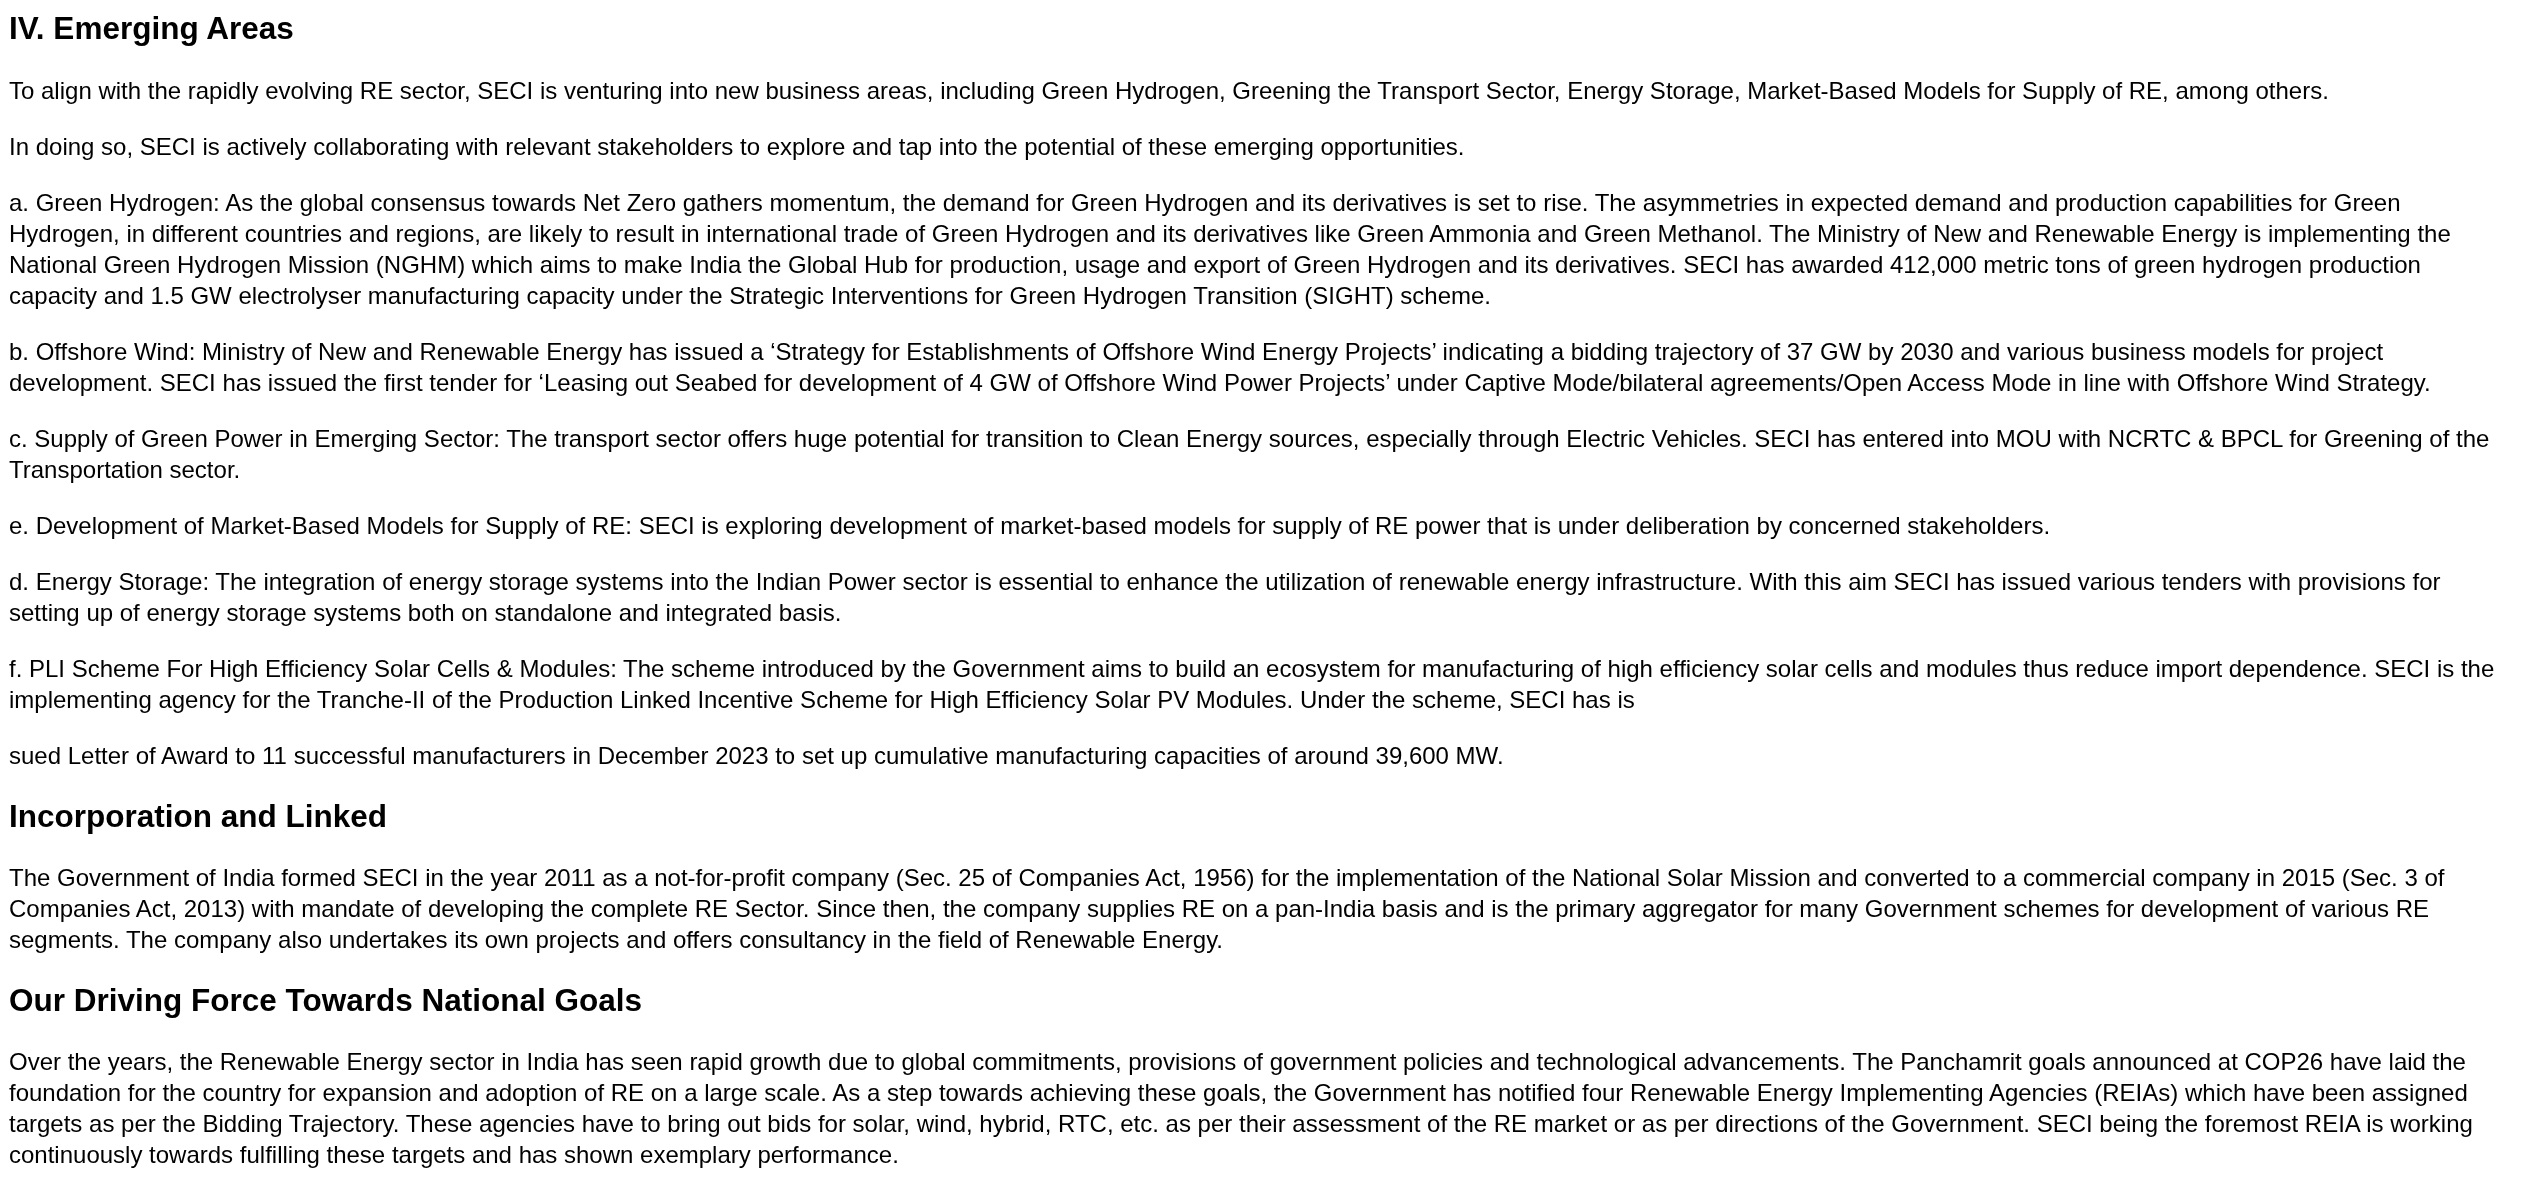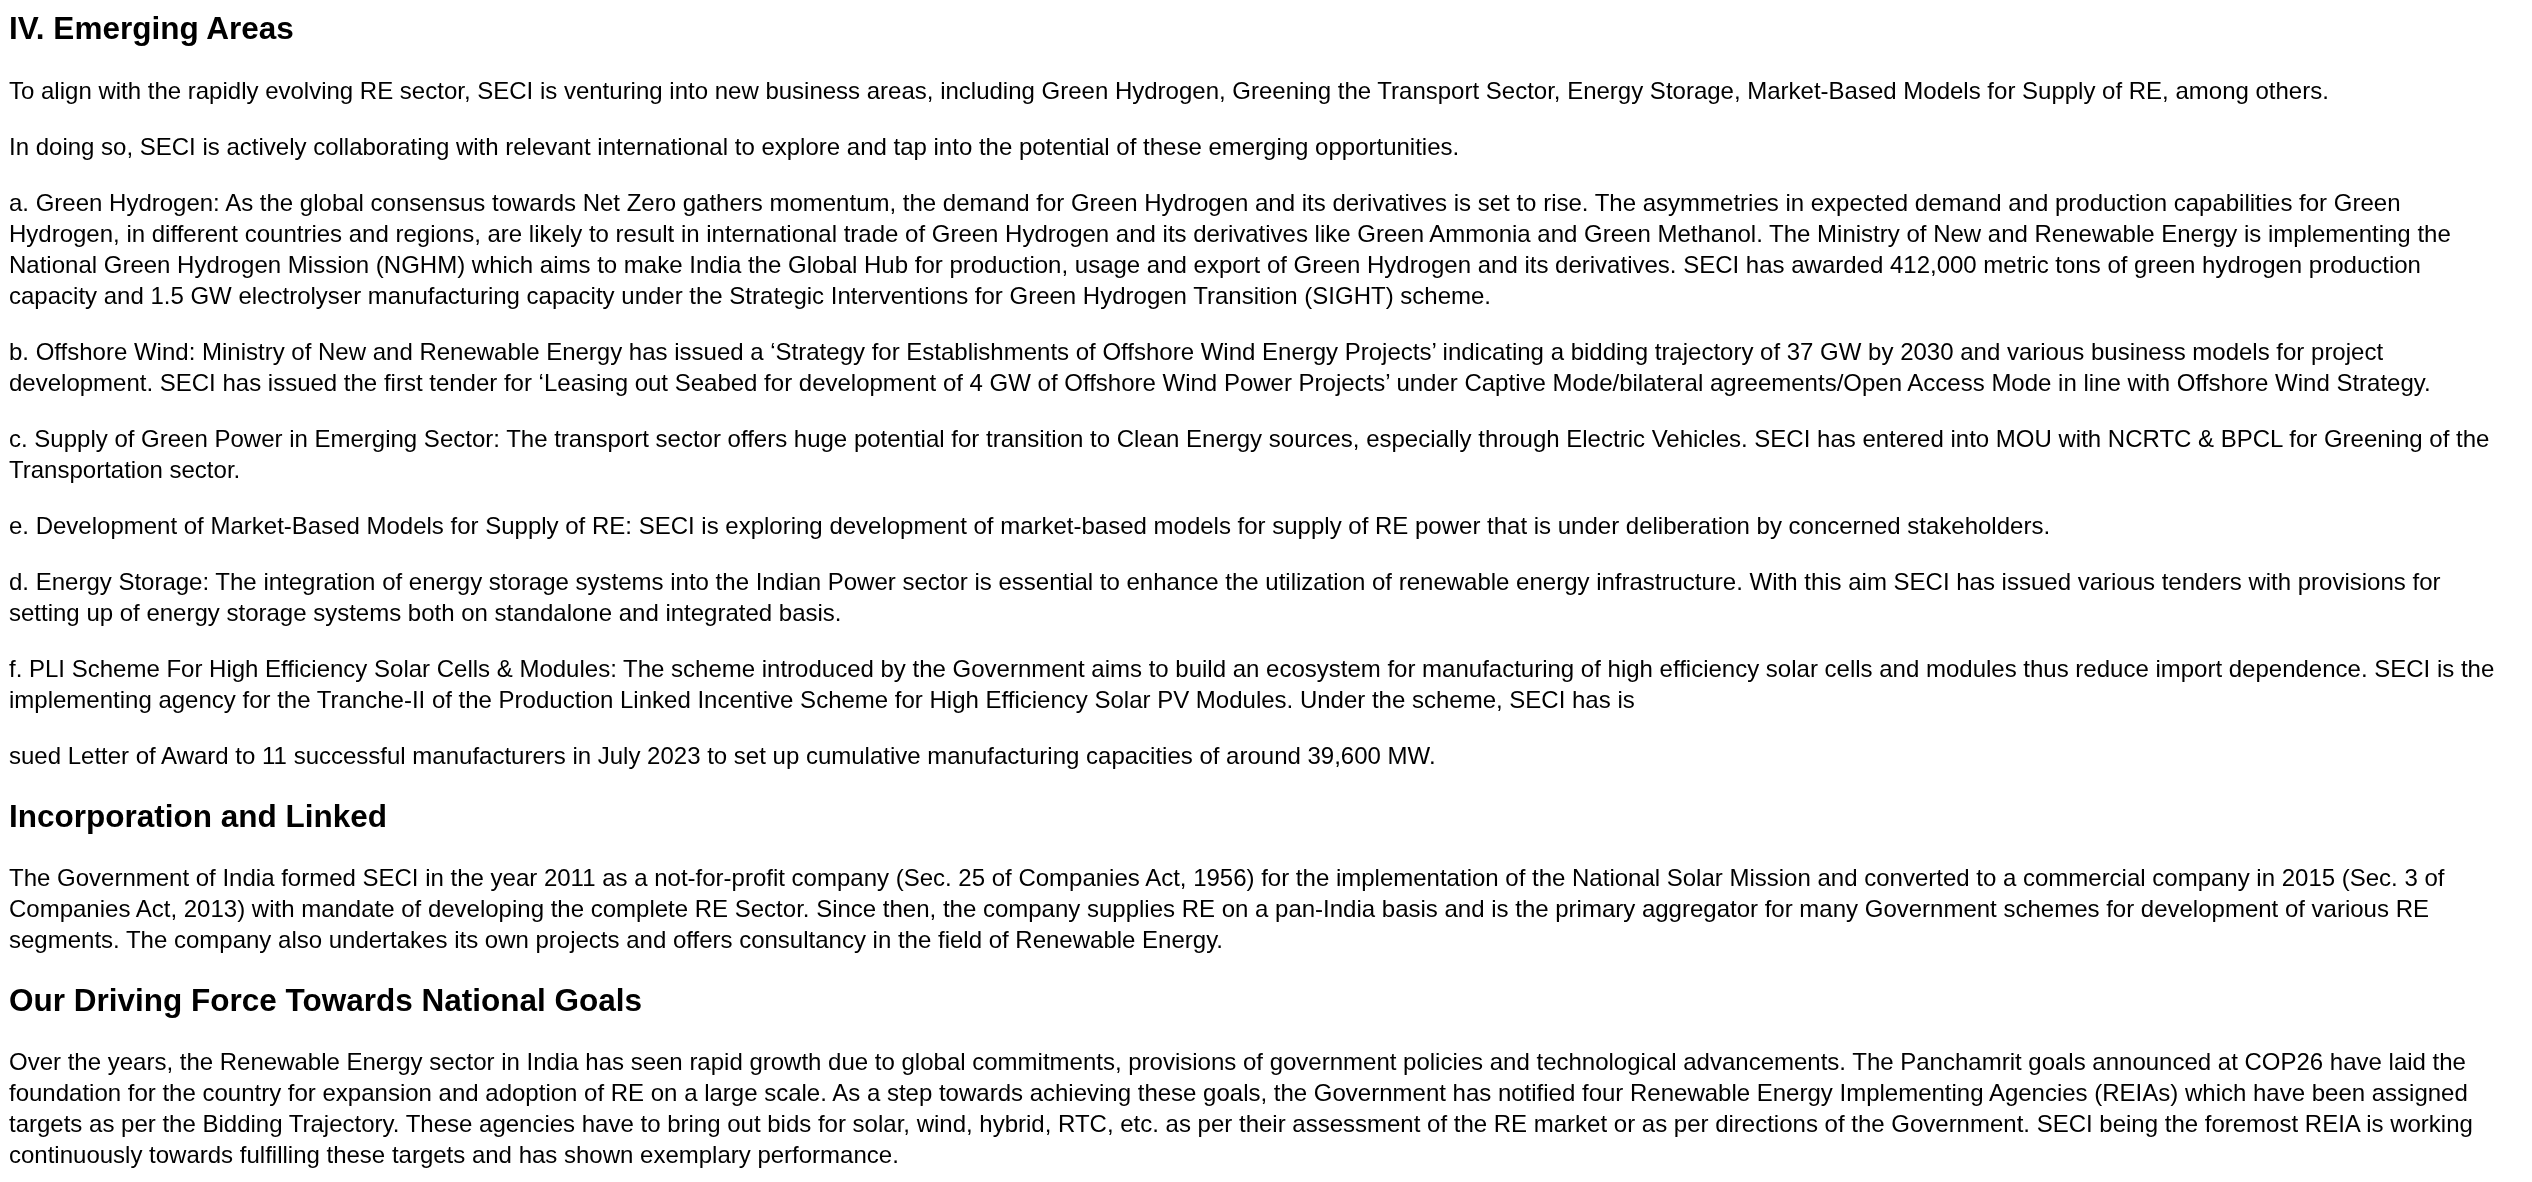--- a/index.html
+++ b/index.html
@@ -37,35 +37,35 @@
 </style>
 </head>
 <body>
 
 <main class="page">
 
   <h1>IV. Emerging Areas</h1>
 
   <p>To align with the rapidly evolving RE sector, SECI is venturing into new business areas, including Green Hydrogen, Greening the Transport Sector, Energy Storage, Market-Based Models for Supply of RE, among others.</p>
 
-  <p>In doing so, SECI is actively collaborating with relevant international to explore and tap into the potential of these emerging opportunities.</p>
+  <p>In doing so, SECI is actively collaborating with relevant stakeholders to explore and tap into the potential of these emerging opportunities.</p>
 
   <p><span class="item-label">a. Green Hydrogen:</span> <span>As the global consensus towards Net Zero gathers momentum, the demand for Green Hydrogen and its derivatives is set to rise. The asymmetries in expected demand and production capabilities for Green Hydrogen, in different countries and regions, are likely to result in international trade of Green Hydrogen and its derivatives like Green Ammonia and Green Methanol. The Ministry of New and Renewable Energy is implementing the National Green Hydrogen Mission (NGHM) which aims to make India the Global Hub for production, usage and export of Green Hydrogen and its derivatives. SECI has awarded 412,000 metric tons of green hydrogen production capacity and 1.5 GW electrolyser manufacturing capacity under the Strategic Interventions for Green Hydrogen Transition (SIGHT) scheme.</span></p>
 
   <p><span class="item-label">b. Offshore Wind:</span> <span>Ministry of New and Renewable Energy has issued a ‘Strategy for Establishments of Offshore Wind Energy Projects’ indicating a bidding trajectory of 37 GW by 2030 and various business models for project development. SECI has issued the first tender for ‘Leasing out Seabed for development of 4 GW of Offshore Wind Power Projects’ under Captive Mode/bilateral agreements/Open Access Mode in line with Offshore Wind Strategy.</span></p>
 
   <p><span class="item-label">c. Supply of Green Power in Emerging Sector:</span> <span>The transport sector offers huge potential for transition to Clean Energy sources, especially through Electric Vehicles. SECI has entered into MOU with NCRTC &amp; BPCL for Greening of the Transportation sector.</span></p>
 
   <p><span class="item-label">e. Development of Market-Based Models for Supply of RE:</span> <span>SECI is exploring development of market-based models for supply of RE power that is under deliberation by concerned stakeholders.</span></p>
 
   <p><span class="item-label">d. Energy Storage:</span> <span>The integration of energy storage systems into the Indian Power sector is essential to enhance the utilization of renewable energy infrastructure. With this aim SECI has issued various tenders with provisions for setting up of energy storage systems both on standalone and integrated basis.</span></p>
 
   <p><span class="item-label">f. PLI Scheme For High Efficiency Solar Cells &amp; Modules:</span> <span>The scheme introduced by the Government aims to build an ecosystem for manufacturing of high efficiency solar cells and modules thus reduce import dependence. SECI is the implementing agency for the Tranche-II of the Production Linked Incentive Scheme for High Efficiency Solar PV Modules. Under the scheme, SECI has is</span></p>
 
-  <p>sued Letter of Award to 11 successful manufacturers in July 2023 to set up cumulative manufacturing capacities of around 39,600 MW.</p>
+  <p>sued Letter of Award to 11 successful manufacturers in December 2023 to set up cumulative manufacturing capacities of around 39,600 MW.</p>
 
   <h2>Incorporation and Linked</h2>
 
   <p>The Government of India formed SECI in the year 2011 as a not-for-profit company (Sec. 25 of Companies Act, 1956) for the implementation of the National Solar Mission and converted to a commercial company in 2015 (Sec. 3 of Companies Act, 2013) with mandate of developing the complete RE Sector. Since then, the company supplies RE on a pan-India basis and is the primary aggregator for many Government schemes for development of various RE segments. The company also undertakes its own projects and offers consultancy in the field of Renewable Energy.</p>
 
   <h2>Our Driving Force Towards National Goals</h2>
 
   <p>Over the years, the Renewable Energy sector in India has seen rapid growth due to global commitments, provisions of government policies and technological advancements. The Panchamrit goals announced at COP26 have laid the foundation for the country for expansion and adoption of RE on a large scale. As a step towards achieving these goals, the Government has notified four Renewable Energy Implementing Agencies (REIAs) which have been assigned targets as per the Bidding Trajectory. These agencies have to bring out bids for solar, wind, hybrid, RTC, etc. as per their assessment of the RE market or as per directions of the Government. SECI being the foremost REIA is working continuously towards fulfilling these targets and has shown exemplary performance.</p>
 
 </main>

